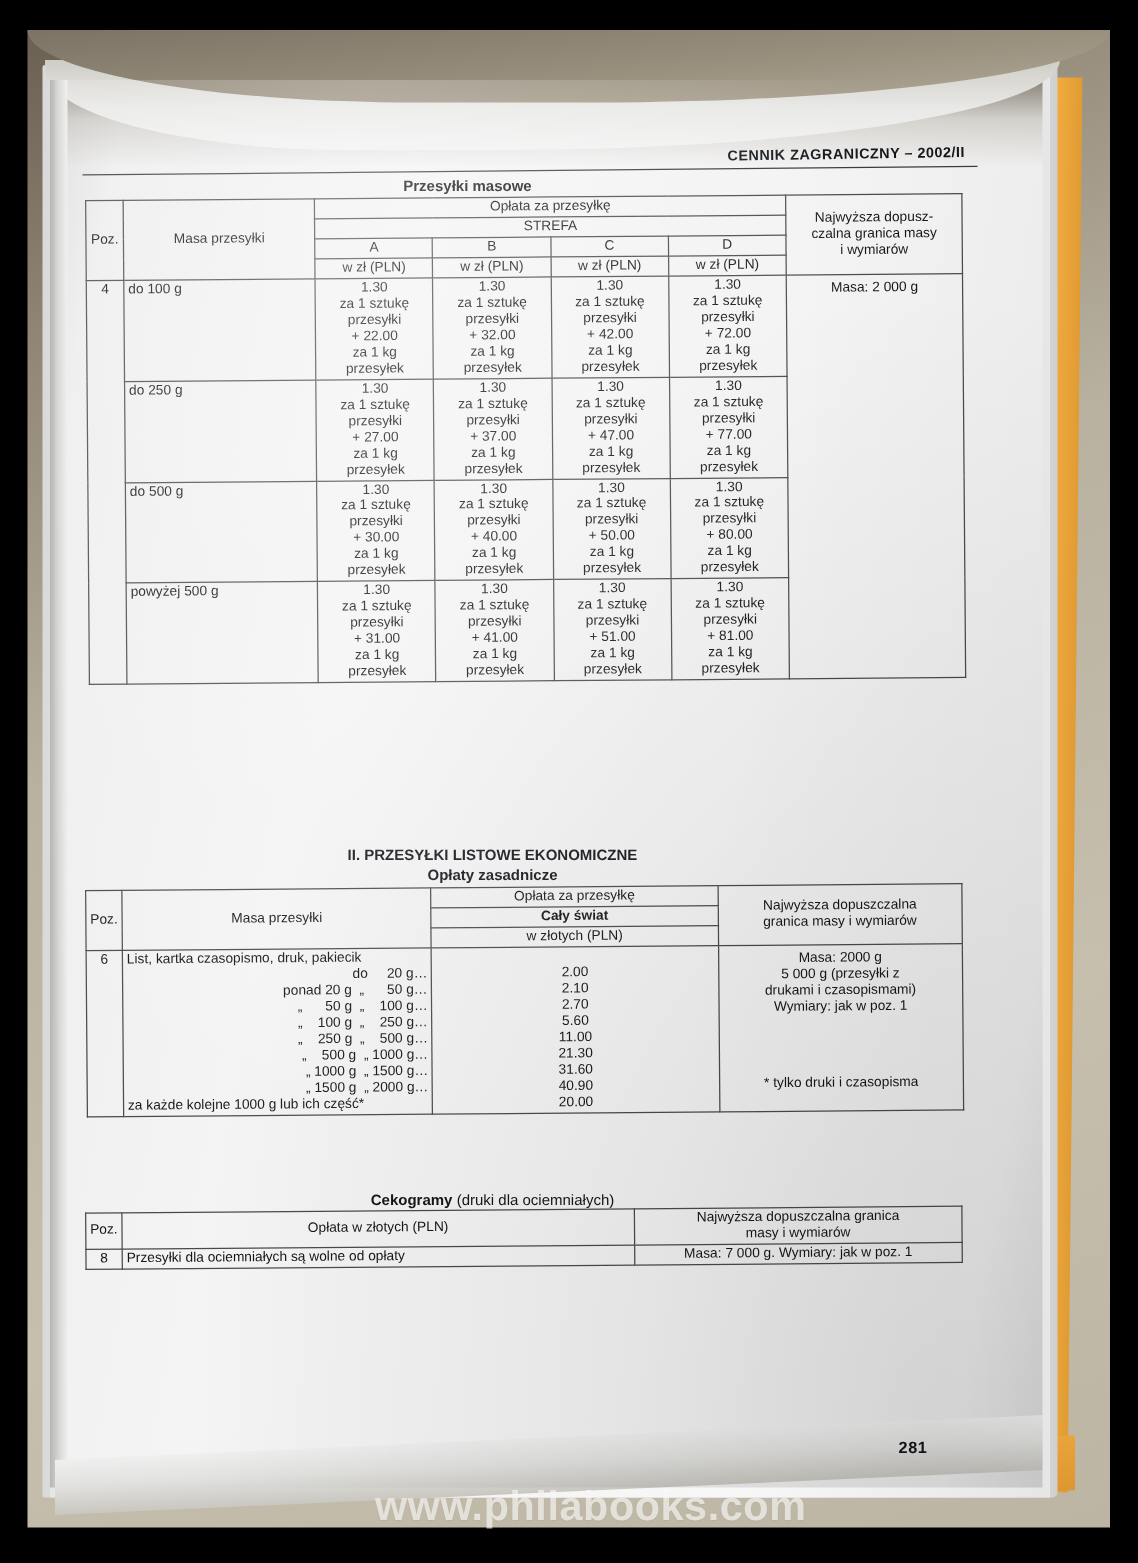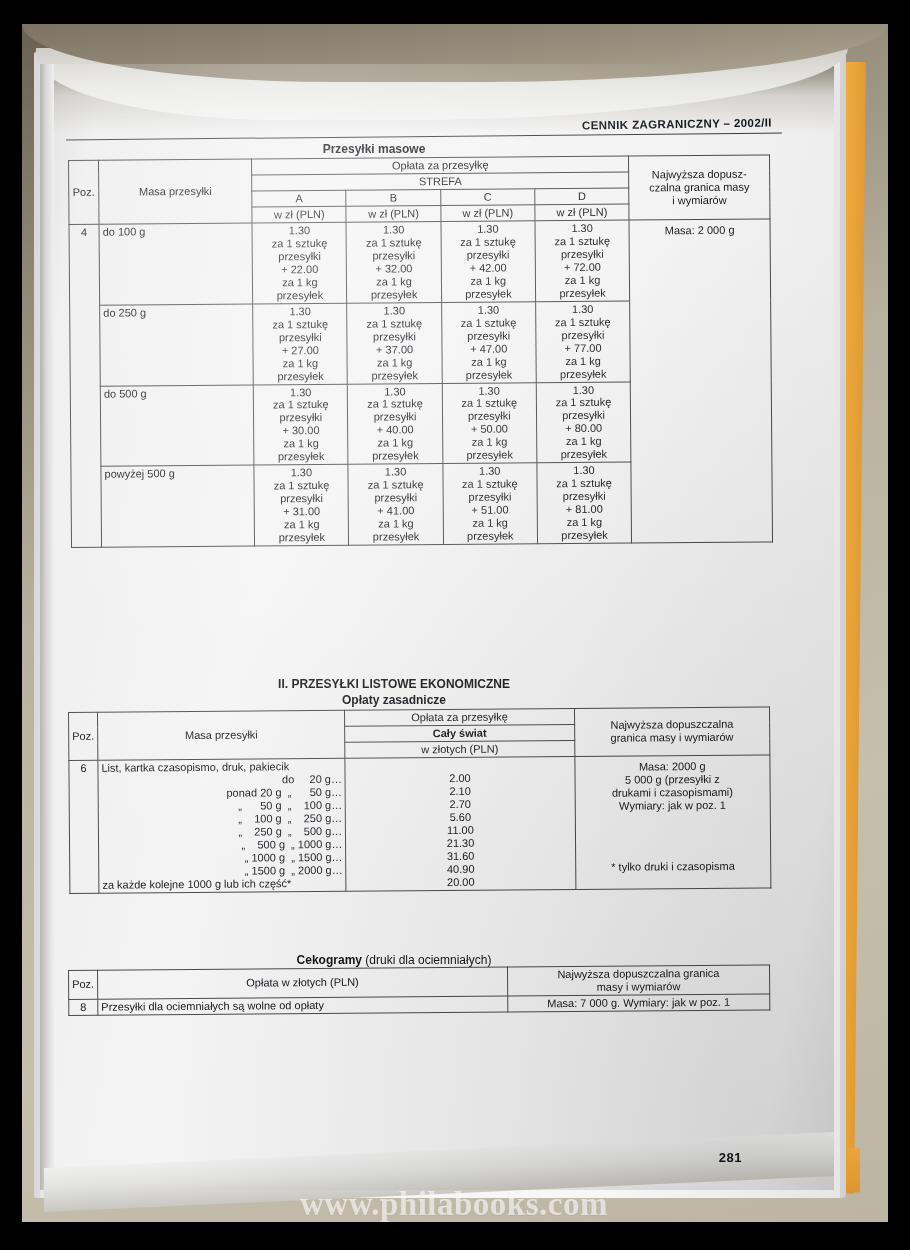--- a/index.html
+++ b/index.html
@@ -115,21 +115,20 @@
     position:absolute;right:92px;top:1086px;
     font-size:13px;font-weight:bold;letter-spacing:.5px;
   }
   
   .watermark{
     position:absolute;left:300px;top:1186px;
     font-size:33px;font-weight:bold;letter-spacing:.5px;
     color:rgba(255,255,255,.62);
     white-space:nowrap;
     text-shadow:0 1px 1px rgba(0,0,0,.05);
-    font-family:Liberation Serif, serif;
   }
   
   .glare{
     position:absolute;left:44px;top:64px;width:790px;height:1126px;
     background:radial-gradient(ellipse at 30% 12%, rgba(255,255,255,.30) 0%, rgba(255,255,255,0) 55%),
                radial-gradient(ellipse at 88% 95%, rgba(0,0,0,.10) 0%, rgba(0,0,0,0) 60%);
     pointer-events:none;
   }
 </style>
 </head>

